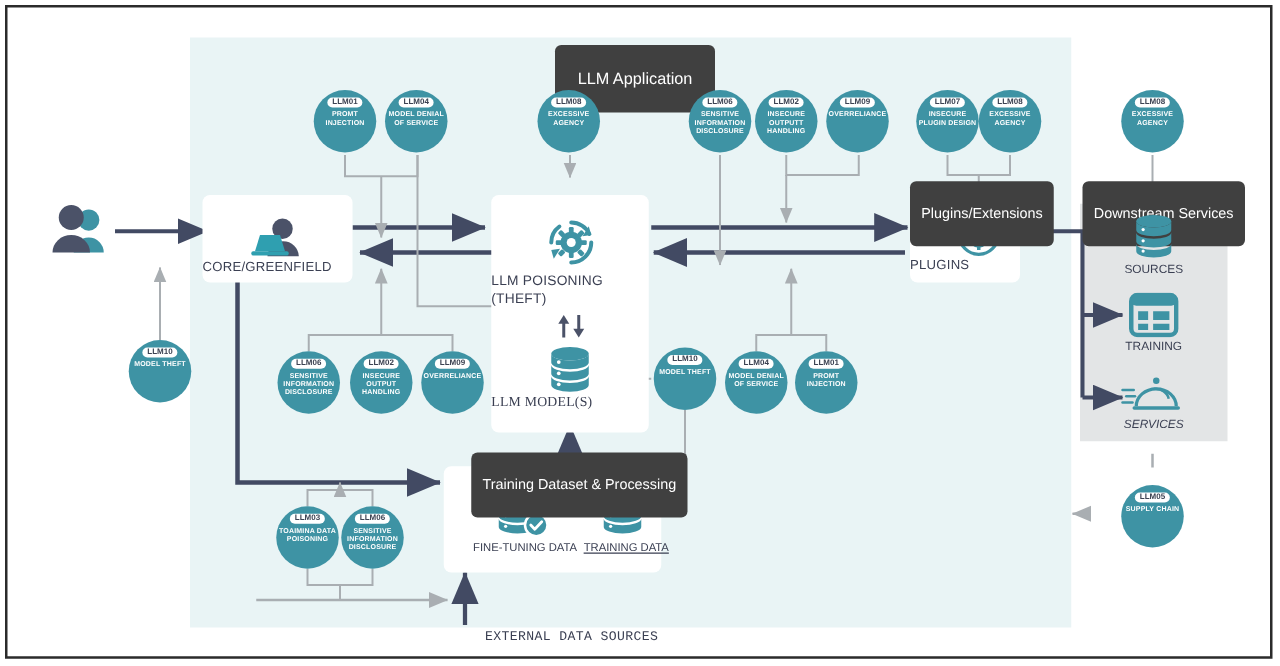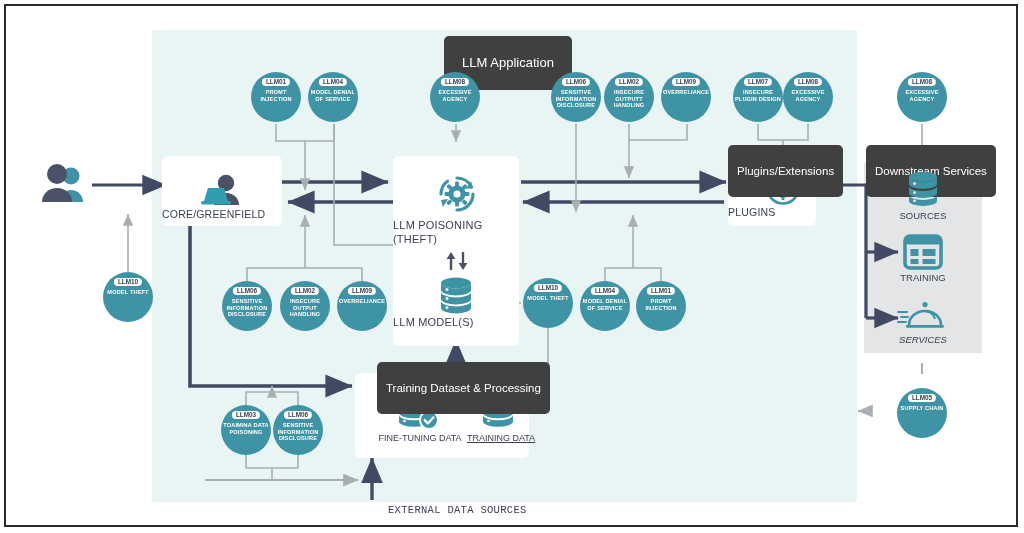--- a/index.html
+++ b/index.html
@@ -180,21 +180,21 @@
           <path d="M3,17 v7 a15,5.4 0 0 0 30,0 v-7 a15,5.4 0 0 1 -30,0 z"></path>
           <path d="M3,26 v7 a15,5.4 0 0 0 30,0 v-7 a15,5.4 0 0 1 -30,0 z"></path>
         </g>
         <g fill="#ffffff">
           <circle cx="9" cy="14.6" r="1.5"></circle>
             <circle cx="9" cy="23.6" r="1.5"></circle>
             <circle cx="9" cy="32.4" r="1.5"></circle>
         </g>
       </svg>
     </div>
-    <div class="cap" style="top:160px;font-size:11px;">LLM MODEL(S)</div>
+    <div class="cap" style="top:160px;font-size:11px;font-family:Liberation Serif, serif;">LLM MODEL(S)</div>
   </div>
 
   <div class="panel" style="left:728px;top:156px;width:88px;height:70px;">
     <div style="position:absolute;left:37px;top:14px;width:36px;height:36px;">
       <svg width="36" height="36" viewBox="0 0 36 36">
         <circle cx="18" cy="18" r="15.5" fill="none" stroke="#3e93a4" stroke-width="2.6"></circle>
         <rect x="11.5" y="8.5" width="3" height="6.5" rx="1.4" fill="#3e93a4"></rect>
         <rect x="21.5" y="8.5" width="3" height="6.5" rx="1.4" fill="#3e93a4"></rect>
         <path d="M9.5,16 h17 v3.6 a8.5,8.5 0 0 1 -17,0 z" fill="#3e93a4"></path>
         <rect x="16.6" y="25" width="2.8" height="5" fill="#3e93a4"></rect>

